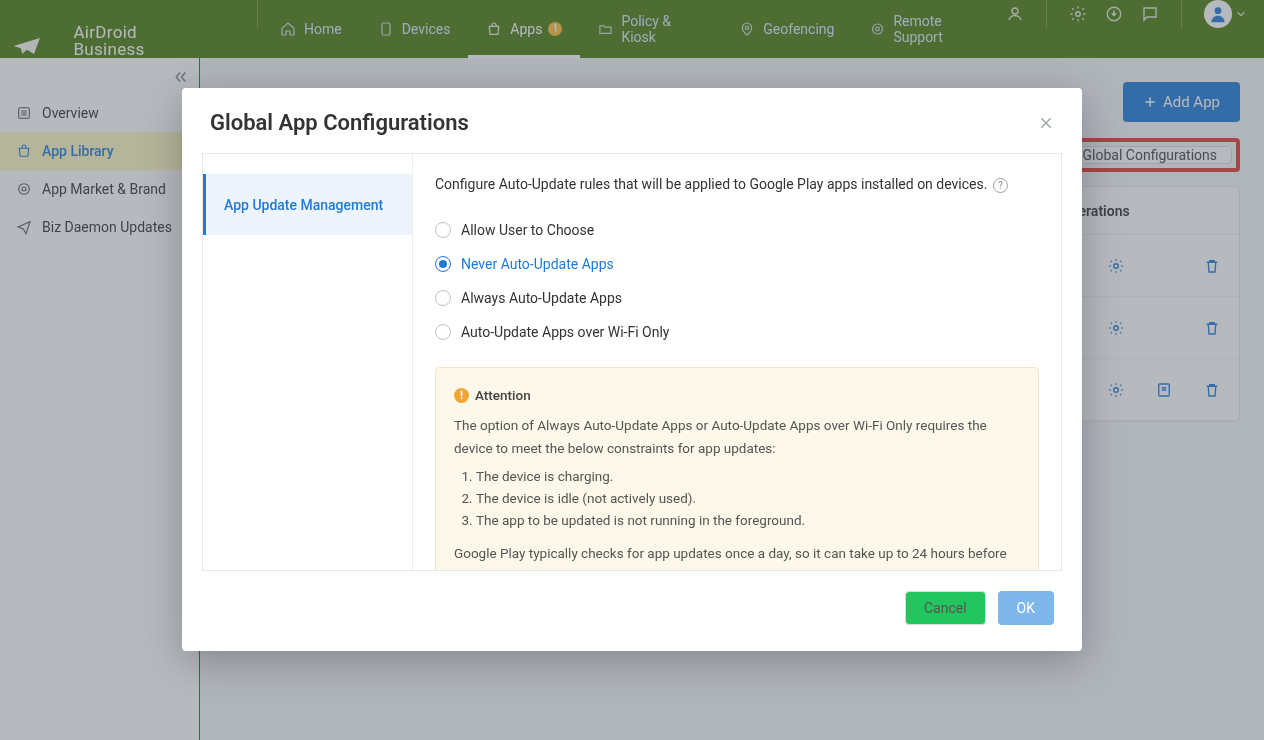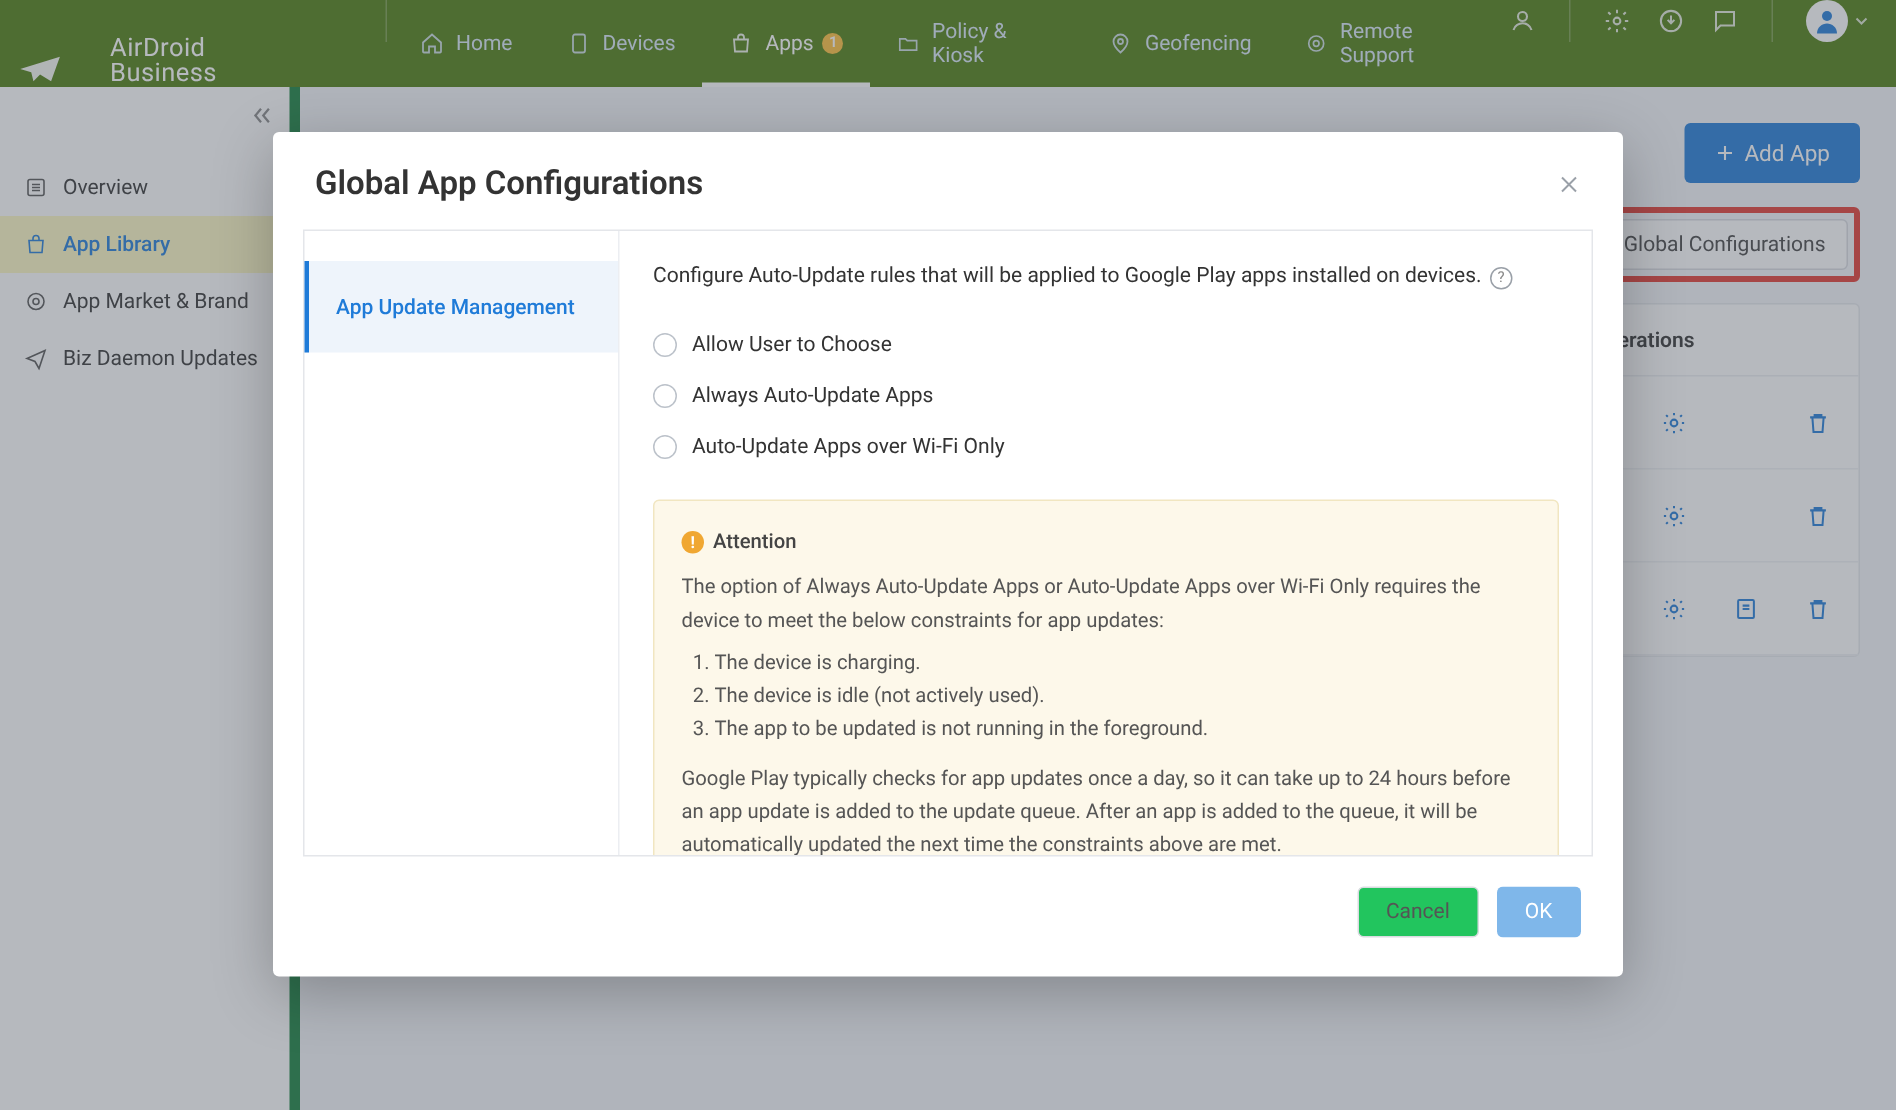--- a/index.html
+++ b/index.html
@@ -17,34 +17,34 @@
 .nav-item.active::after{content:"";position:absolute;left:0;right:0;bottom:0;height:3px;background:#fff}
 .nav-icon{width:16px;height:16px;opacity:.9}
 .badge-dot{width:14px;height:14px;border-radius:50%;background:#ffbf3a;color:#fff;font-size:10px;line-height:14px;text-align:center;font-weight:600;margin-left:-2px}
 .topbar-right{margin-left:auto;display:flex;align-items:center;gap:18px;padding-right:18px}
 .tb-icon{width:18px;height:18px;opacity:.85;cursor:pointer}
 .avatar-wrap{display:flex;align-items:center;gap:4px}
 .avatar{width:28px;height:28px;border-radius:50%;background:#fff;display:flex;align-items:center;justify-content:center}
 .avatar svg{width:20px;height:20px}
 .chev{width:10px;height:10px;opacity:.8}
 .layout{display:flex;height:calc(100% - 58px)}
-.sidebar{width:200px;background:#fff;border-right:7px solid #15803d;padding-top:22px;position:relative}
+.sidebar{width:200px;background:#fff;border-right:1px solid #15803d;padding-top:10px;position:relative}
 .collapse-btn{position:absolute;top:10px;right:10px;width:18px;height:18px;cursor:pointer;color:#888}
 .side-item{display:flex;align-items:center;gap:10px;height:38px;padding:0 16px;color:#333;cursor:pointer}
 .side-item.first{margin-top:26px}
 .side-item.active{background:#fef9c3;color:#1f7bd8;font-weight:500}
 .side-icon{width:16px;height:16px;flex:none;color:#555}
 .side-item.active .side-icon{color:#1f7bd8}
 .main{flex:1;padding:24px;overflow:auto}
 .page-head{display:flex;align-items:center;justify-content:space-between;margin-bottom:16px}
 .page-title{font-size:20px;font-weight:500;color:#333}
 .head-right{display:flex;align-items:center;gap:14px}
 .add-btn{background:#1f7bd8;color:#fff;border:none;height:40px;padding:0 20px;border-radius:4px;font-size:15px;display:flex;align-items:center;gap:6px;cursor:pointer}
 .highlight-box{border:4px solid #e33a31;border-radius:4px;padding:4px}
-.gc-btn{background:#fff;color:#444;height:34px;padding:0 14px;border:1px solid #d9dbe0;border-radius:4px;font-size:14px;display:flex;align-items:center;gap:6px;cursor:pointer}
+.gc-btn{background:#fff;color:#444;height:18px;padding:0 14px;border:1px solid #d9dbe0;border-radius:4px;font-size:14px;display:flex;align-items:center;gap:6px;cursor:pointer}
 .panel{background:#fff;border:1px solid #e6e8ec;border-radius:4px}
 .panel-head{display:flex;height:48px;align-items:center;padding:0 18px;font-weight:600;color:#333;border-bottom:1px solid #eceef2}
 .panel-head .col-ops{margin-left:auto;width:160px}
 .panel-row{display:flex;height:62px;align-items:center;padding:0 18px;border-bottom:1px solid #f0f1f4}
 .row-ops{margin-left:auto;display:flex;gap:30px}
 .row-ops svg{width:18px;height:18px;color:#1f7bd8;cursor:pointer}
 .overlay{position:absolute;inset:0;background:rgba(80,88,100,.42);display:flex;align-items:flex-start;justify-content:center;padding-top:88px}
 .modal{width:900px;background:#fff;border-radius:4px;box-shadow:0 10px 40px rgba(0,0,0,.25)}
 .modal-head{padding:22px 28px 18px;display:flex;align-items:center}
 .modal-title{font-size:22px;font-weight:600;color:#333}
@@ -281,20 +281,24 @@
         </div>
         <div class="cfg-body">
           <div class="cfg-desc">
             <span>Configure Auto-Update rules that will be applied to Google Play apps installed on devices.</span>
             <span class="desc-icon">?</span>
           </div>
           <div class="radio-opt">
             <span class="radio"></span>
             <span>Allow User to Choose</span>
           </div>
+          <div class="radio-opt sel">
+            <span class="radio checked"></span>
+            <span>Never Auto-Update Apps</span>
+          </div>
           <div class="radio-opt">
             <span class="radio"></span>
             <span>Always Auto-Update Apps</span>
           </div>
           <div class="radio-opt">
             <span class="radio"></span>
             <span>Auto-Update Apps over Wi-Fi Only</span>
           </div>
           <div class="attention">
             <div class="attn-head">

